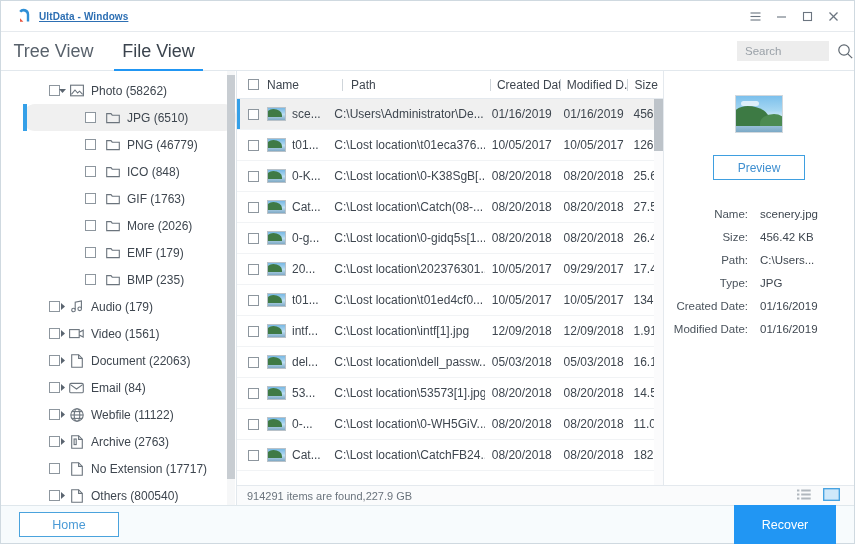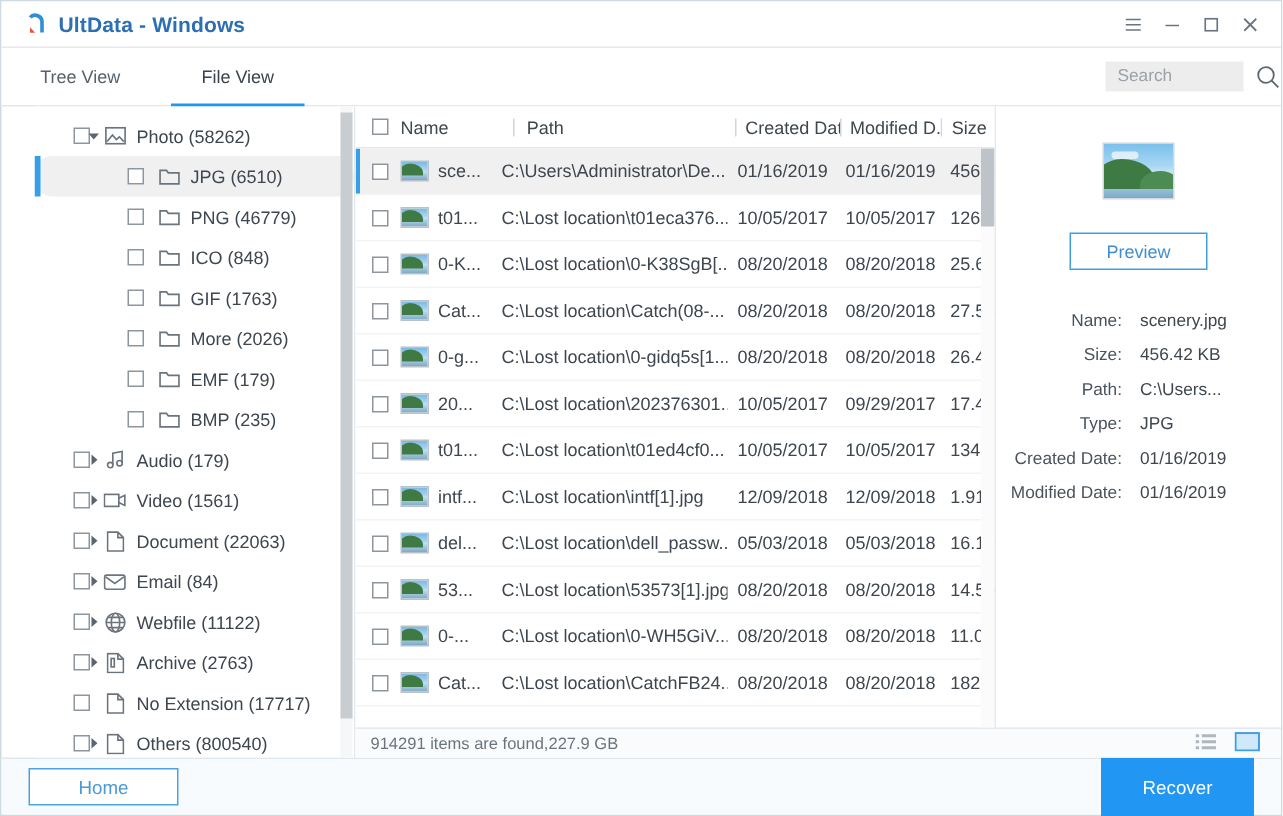--- a/index.html
+++ b/index.html
@@ -33,24 +33,25 @@
     background: #ffffff;
     border-bottom: 1px solid #e6eaee;
     position: relative;
   }
   .logo-wrap {
     width: 30px; height: 30px;
     display: flex; align-items: center; justify-content: center;
     margin-left: 8px;
   }
   .app-title {
-    font-size: 14px;
+    font-size: 10px;
     font-weight: bold;
     color: #2d6fb3;
     letter-spacing: .1px;
+    text-decoration: underline;
   }
   .win-controls {
     margin-left: auto;
     display: flex;
     align-items: center;
     height: 30px;
   }
   .win-btn {
     width: 26px; height: 30px;
     display: flex; align-items: center; justify-content: center;
@@ -64,21 +65,21 @@
     flex: 0 0 38px;
     display: flex;
     align-items: stretch;
     background: #ffffff;
     border-bottom: 1px solid #e2e8ed;
     position: relative;
   }
   .tab {
     width: 105px;
     display: flex; align-items: center; justify-content: center;
-    font-size: 12px;
+    font-size: 18px;
     color: #58616b;
     position: relative;
     text-align: right;
   }
   .tab.active { color: #3a434d; }
   .tab.active::after {
     content: "";
     position: absolute;
     left: 8px; right: 8px; bottom: -1px;
     height: 2px;

